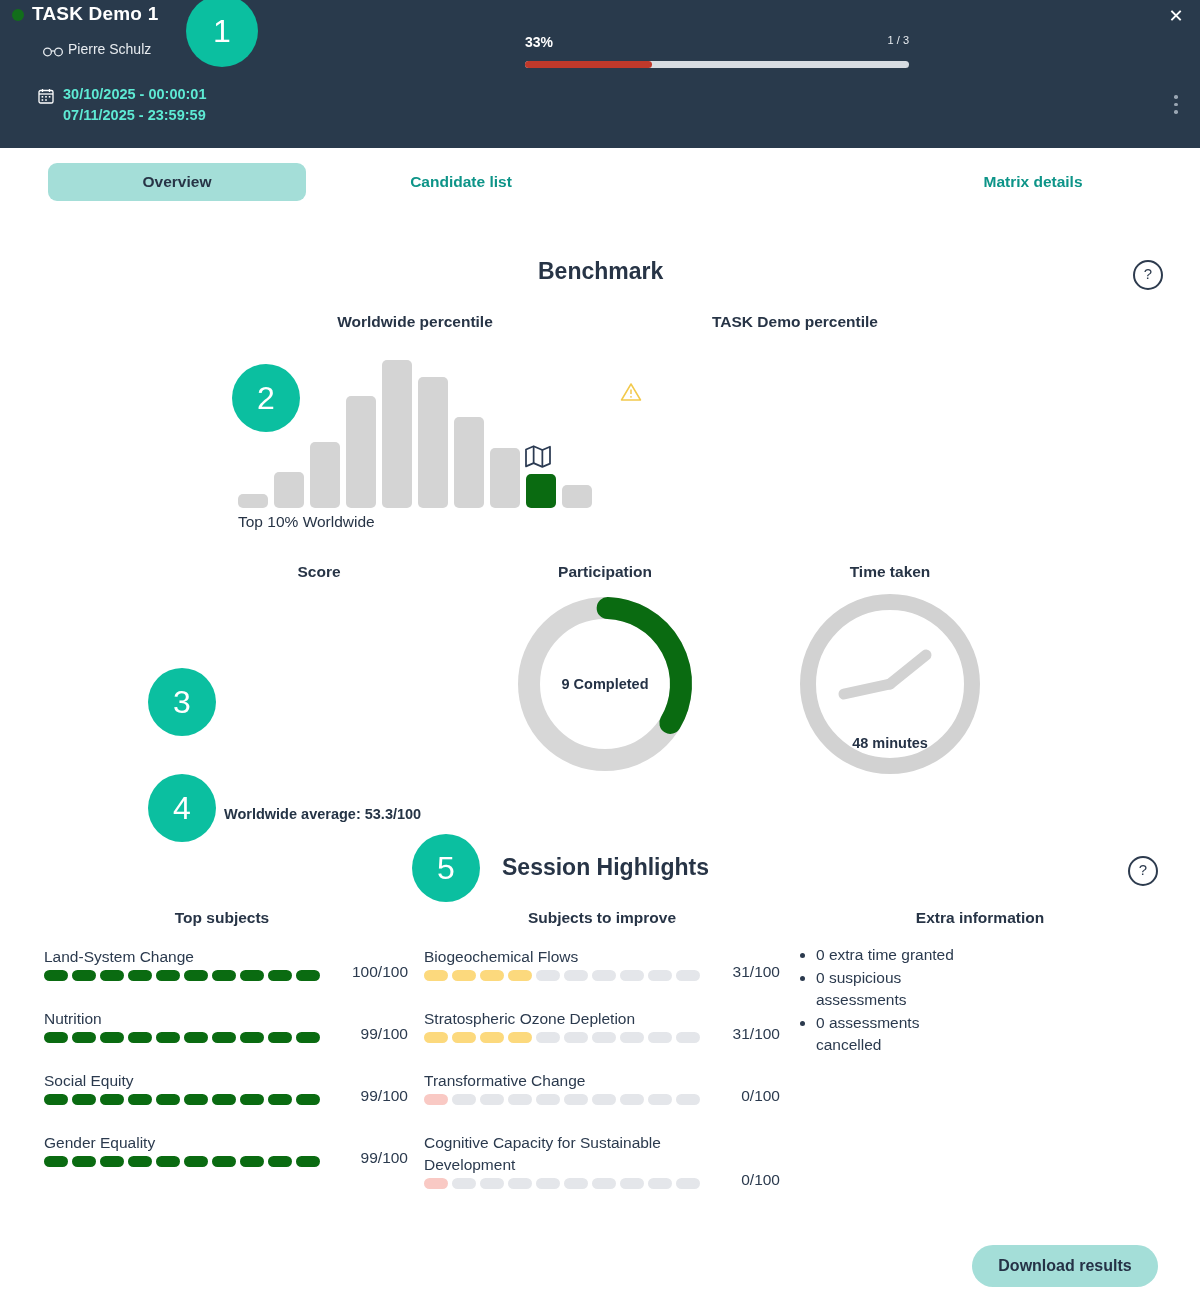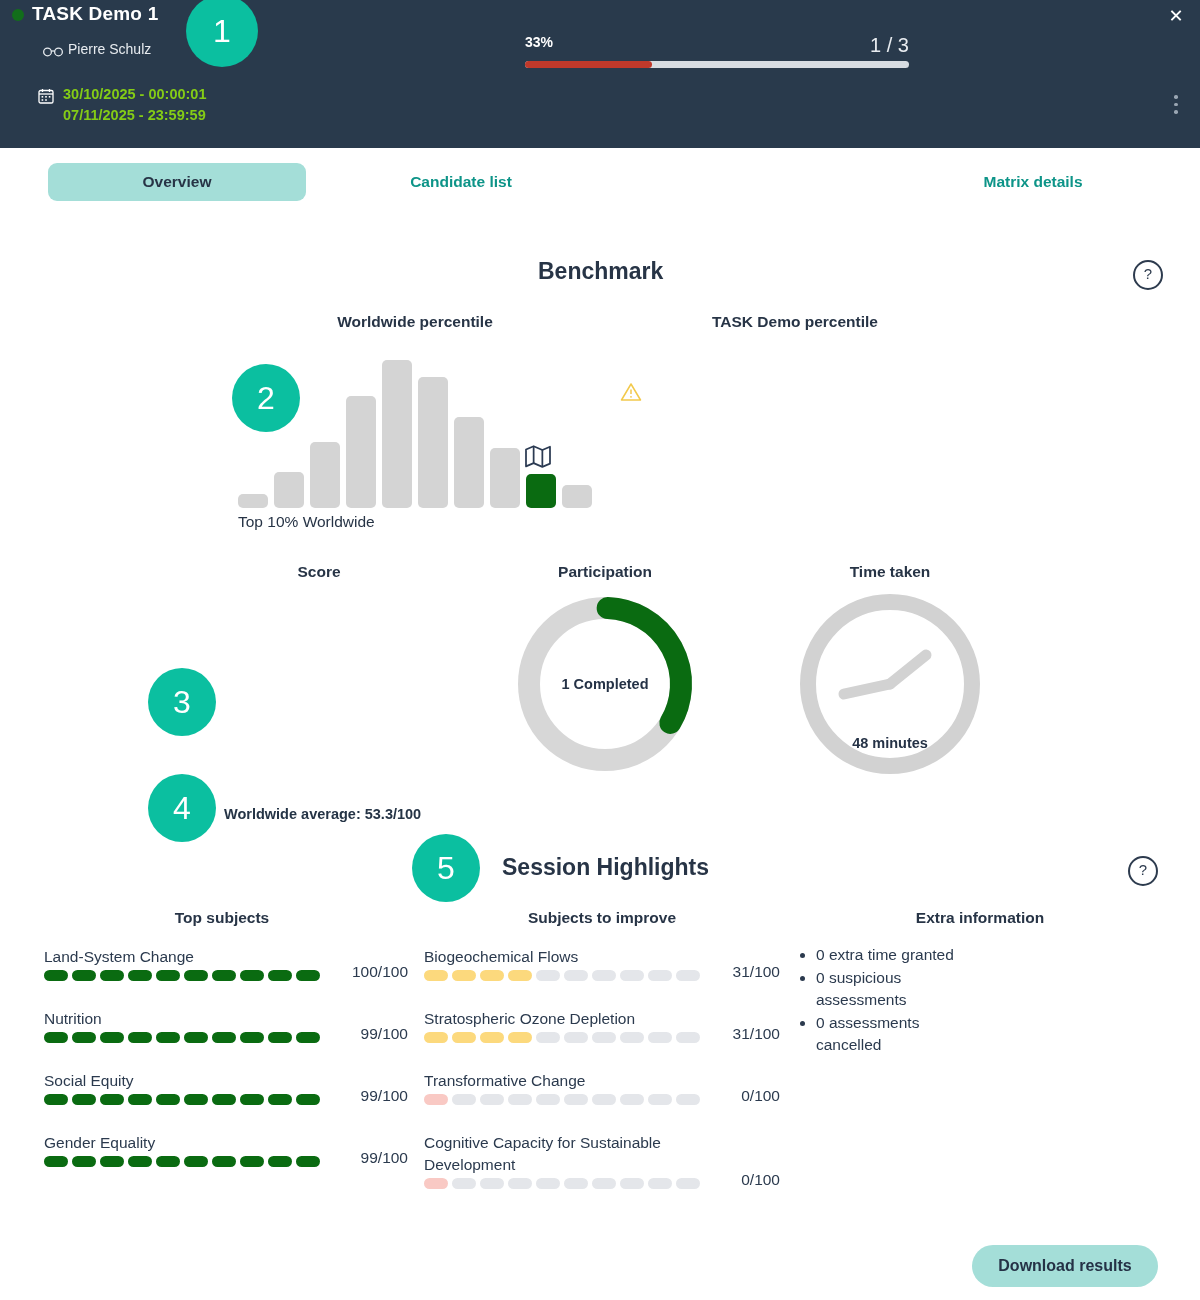--- a/index.html
+++ b/index.html
@@ -25,40 +25,40 @@
   .session-title{
     position:absolute;left:32px;top:3px;
     font-size:19px;font-weight:bold;color:#ffffff;letter-spacing:.2px;
   }
   .glasses-icon{position:absolute;left:42px;top:44px;width:22px;height:14px;}
   .owner-name{
     position:absolute;left:68px;top:41px;font-size:14px;color:#e8ecf0;
   }
   .cal-icon{position:absolute;left:38px;top:88px;width:16px;height:16px;}
   .dates{
-    position:absolute;left:63px;top:84px;font-size:14.5px;font-weight:bold;color:#84cc16;
+    position:absolute;left:63px;top:84px;font-size:14.5px;font-weight:bold;color:#5eead4;
     line-height:21px;white-space:pre-line;
   }
   .badge{
     position:absolute;border-radius:50%;background:#0bbfa0;
     color:#fff;font-size:32px;font-weight:500;
     display:flex;align-items:center;justify-content:center;
   }
   .badge1{left:186px;top:-5px;width:72px;height:72px;}
   .badge2{left:232px;top:364px;width:68px;height:68px;}
   .badge3{left:148px;top:668px;width:68px;height:68px;}
   .badge4{left:148px;top:774px;width:68px;height:68px;}
   .badge5{left:412px;top:834px;width:68px;height:68px;}
 
   .progress-wrap{position:absolute;left:525px;top:34px;width:384px;}
   .progress-label{
     position:absolute;left:0;top:0;font-size:14px;font-weight:bold;color:#fff;
   }
   .progress-count{
-    position:absolute;right:0;top:0;font-size:20px;color:#e8ecf0;
+    position:absolute;right:0;top:0;font-size:11px;color:#e8ecf0;
   }
   .progress-track{
     position:absolute;left:0;top:27px;width:384px;height:7px;border-radius:4px;
     background:#d7dce2;
   }
   .progress-fill{
     position:absolute;left:0;top:0;height:7px;border-radius:4px;background:#c0392b;
   }
   .close-btn{
     position:absolute;right:12px;top:4px;width:24px;height:24px;
@@ -233,21 +233,21 @@
   <div class="badge badge4">4</div>
   <div class="ww-avg">Worldwide average: 53.3/100</div>
 
   <div class="donut-label" style="left:485px;top:563px;width:240px;">Participation</div>
   <div class="donut" style="left:511px;top:590px;width:188px;height:188px;">
     <svg width="188" height="188" viewBox="0 0 188 188" id="partDonut">
         <circle cx="94" cy="94" r="76" fill="none" stroke="#d7d7d7" stroke-width="22" stroke-linecap="round"></circle>
         <path d="M 96.65236174939008 18.046297146548724 A 76 76 0 0 1 159.2809521667305 132.91525773016343" fill="none" stroke="#0a6b11" stroke-width="22" stroke-linecap="round"></path>
       </svg>
     <div class="donut-center">
-      <div class="part-text">1 Completed</div>
+      <div class="part-text">9 Completed</div>
     </div>
   </div>
 
   <div class="donut-label" style="left:770px;top:563px;width:240px;">Time taken</div>
   <div class="donut" style="left:796px;top:590px;width:188px;height:188px;">
     <svg width="188" height="188" viewBox="0 0 188 188">
       <circle cx="94" cy="94" r="82" fill="none" stroke="#d2d2d2" stroke-width="16"></circle>
       <path d="M94 94 L48 104" stroke="#d2d2d2" stroke-width="11" stroke-linecap="round" fill="none"></path>
       <path d="M94 94 L130 65" stroke="#d2d2d2" stroke-width="11" stroke-linecap="round" fill="none"></path>
     </svg>

